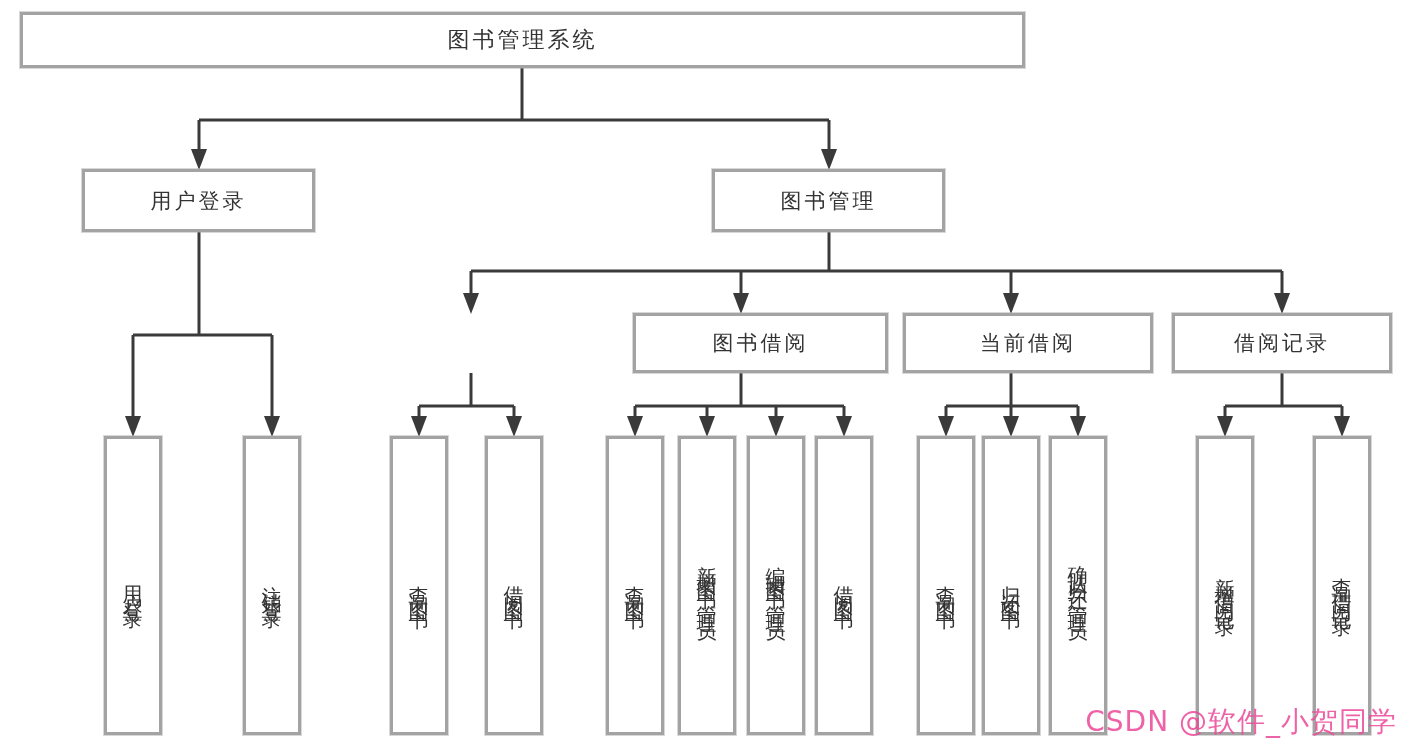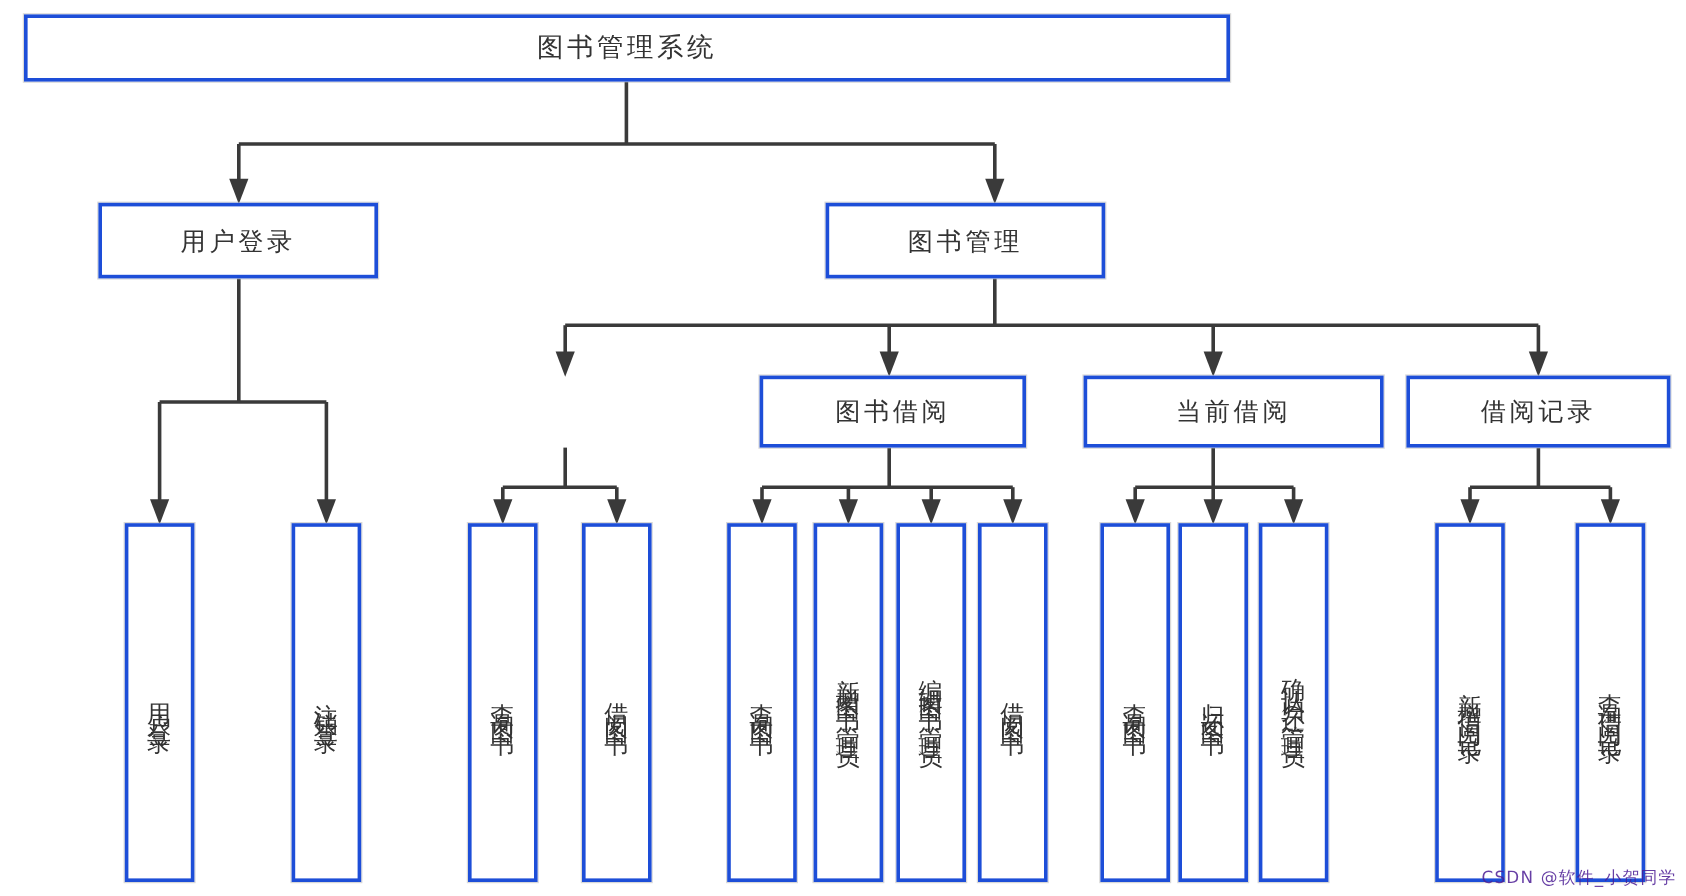--- a/index.html
+++ b/index.html
@@ -14,21 +14,21 @@
   }
   #wires {
     position: absolute; left: 0; top: 0;
     width: 1405px; height: 747px;
     display: block;
   }
   .node {
     position: absolute;
     box-sizing: border-box;
     background: #ffffff;
-    border: 3px solid #1d4ed8;
+    border: 3px solid #a3a3a3;
     box-shadow: 0 0 0 1px rgba(168,168,168,0.45);
     display: flex;
     align-items: center;
     justify-content: center;
     color: #333333;
     font-weight: 500;
   }
   .node.h .lbl { letter-spacing: 3px; white-space: nowrap; }
   .node.v .lbl {
     writing-mode: vertical-rl;
@@ -36,23 +36,23 @@
     letter-spacing: 8px;
     line-height: 1;
   }
   .lvl-1 { font-size: 22px; }
   .lvl-2 { font-size: 21px; }
   .lvl-3 { font-size: 21px; }
   .lvl-4 { font-size: 20px; }
   #watermark {
     position: absolute;
     right: 8px; bottom: 6px;
-    font-size: 14px;
+    font-size: 28px;
     letter-spacing: 1px;
-    color: #4c1d95;
+    color: #ec4899;
     opacity: 0.85;
     white-space: nowrap;
     z-index: 5;
   }
 </style>
 </head>
 <body>
 
 <div id="stage">
   <svg id="wires" xmlns="http://www.w3.org/2000/svg">
@@ -109,24 +109,24 @@
       <line x1="1342" y1="406" x2="1342" y2="422" stroke="#3a3a3a" stroke-width="3"></line>
       <polygon points="1334,416 1350,416 1342,437" fill="#3a3a3a"></polygon>
     </svg>
 
   <div class="node h lvl-1" style="left: 20px; top: 12px; width: 1005px; height: 56px;">
       <span class="lbl">图书管理系统</span>
     </div>
     <div class="node h lvl-2" style="left: 82px; top: 169px; width: 233px; height: 63px;">
       <span class="lbl">用户登录</span>
     </div>
-    <div class="node h lvl-2" style="left: 688px; top: 169px; width: 233px; height: 63px;">
+    <div class="node h lvl-2" style="left: 712px; top: 169px; width: 233px; height: 63px;">
       <span class="lbl">图书管理</span>
     </div>
-    <div class="node h lvl-3" style="left: 633px; top: 313px; width: 222px; height: 60px; justify-content: center;">
+    <div class="node h lvl-3" style="left: 633px; top: 313px; width: 255px; height: 60px; justify-content: center;">
       <span class="lbl">图书借阅</span>
     </div>
     <div class="node h lvl-3" style="left: 903px; top: 313px; width: 250px; height: 60px;">
       <span class="lbl">当前借阅</span>
     </div>
     <div class="node h lvl-3" style="left: 1172px; top: 313px; width: 220px; height: 60px;">
       <span class="lbl">借阅记录</span>
     </div>
     <div class="node v lvl-4" style="left: 104px; top: 436px; width: 58px; height: 299px;">
       <span class="lbl">用户登录</span>

